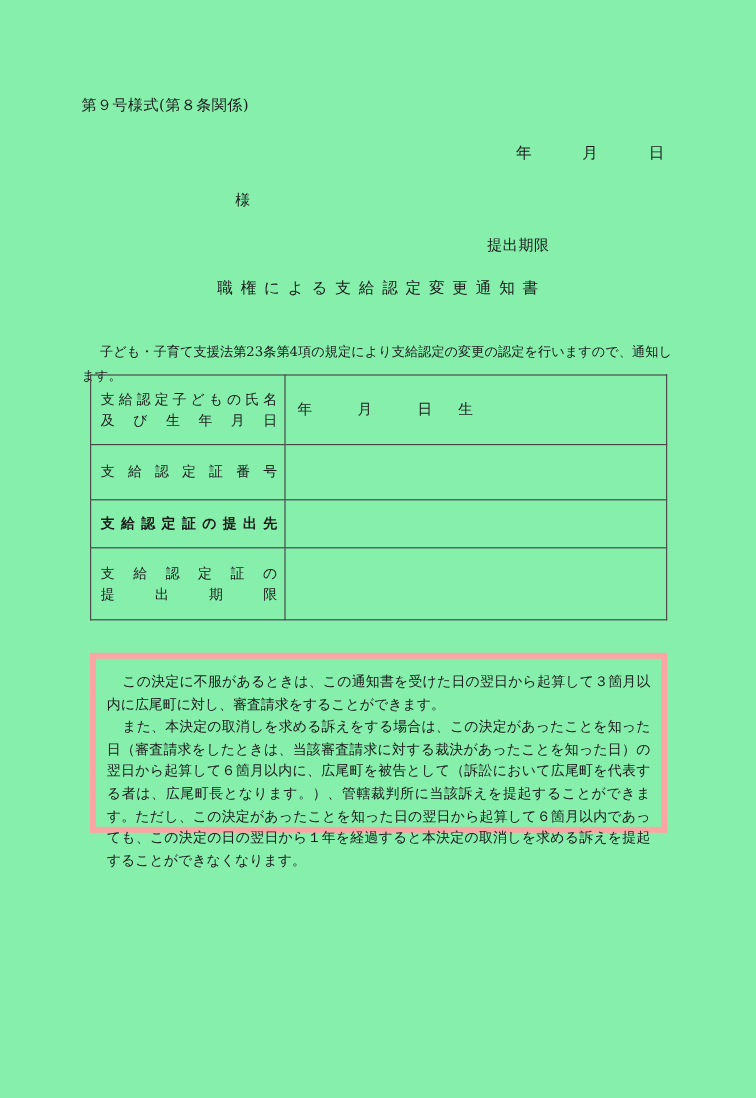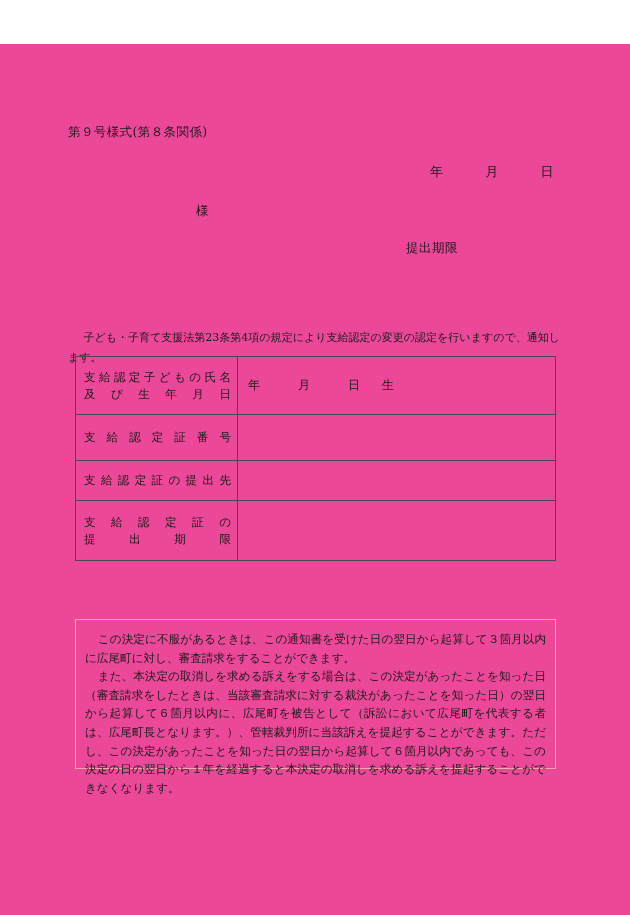--- a/index.html
+++ b/index.html
@@ -12,22 +12,21 @@
     width: 630px;
     height: 915px;
     position: relative;
     font-family: "Liberation Serif", "DejaVu Serif", serif;
     color: #1a1a1a;
     -webkit-font-smoothing: antialiased;
   }
   .page {
     position: absolute;
     inset: 0;
-    background: #ec4899;
-    margin-top: 44px;
+    background: #86efac;
   }
 
   
   .abs { position: absolute; }
   .jp  { font-family: "DejaVu Serif", "Liberation Serif", serif; }
   .nowrap { white-space: nowrap; }
 
   
   .form-no {
     left: 68px;
@@ -116,41 +115,41 @@
   .lbl-single {
     display: block;
     text-align: justify;
     text-align-last: justify;
     text-justify: inter-character;
   }
 
   .row-h1 { height: 58px; }
   .row-h2 { height: 46px; }
   .row-h3 { height: 47px; }
-  .row-h4 { height: 40px; }
+  .row-h4 { height: 40px; font-weight: bold; }
   .row-h5 { height: 60px; }
 
   .birth-date {
     display: block;
     text-align: left;
     padding-right: 26px;
     white-space: nowrap;
   }
   .birth-date span { display: inline-block; }
   .bd-gap { width: 30px; }
   .bd-gap-s { width: 14px; }
 
   
   .notice-box {
     position: absolute;
     left: 75px;
-    top: 575px;
+    top: 544px;
     width: 481px;
     height: 150px;
-    border: 1px solid #fca5a5;
+    border: 5px solid #fca5a5;
     box-sizing: border-box;
     padding: 10px 9px 0 9px;
   }
   .notice-p {
     margin: 0;
     font-size: 11.6px;
     line-height: 18.6px;
     text-align: justify;
     text-justify: inter-character;
   }
@@ -168,20 +167,21 @@
     <span class="date-gap"></span>
     <span>月</span>
     <span class="date-gap"></span>
     <span>日</span>
   </div>
 
   <div class="abs addressee jp">様</div>
 
   <div class="abs issuer jp">提出期限</div>
 
+  <div class="abs doc-title jp">職権による支給認定変更通知書</div>
 
   <div class="abs intro jp"><span class="indent"></span><span>子ども・子育て支援法第23条第4項の規定により支給認定の変更の認定を行いますので、通知します。</span></div>
 
   <table class="form-table">
     <tbody>
       <tr class="row-h1">
         <td class="label-cell jp">
           <span class="lbl-line">支給認定子どもの氏名</span>
           <span class="lbl-line">及び生年月日</span>
         </td>

